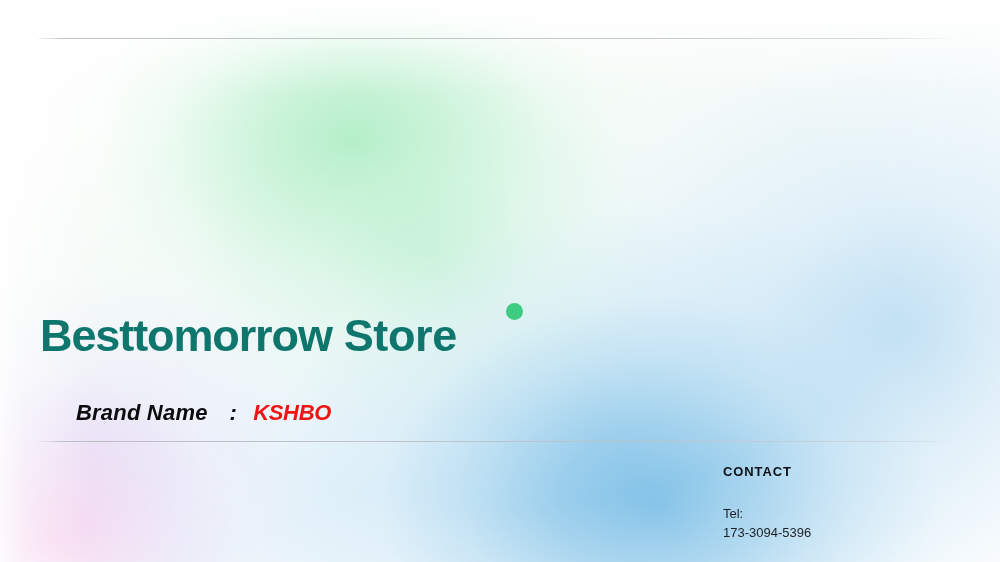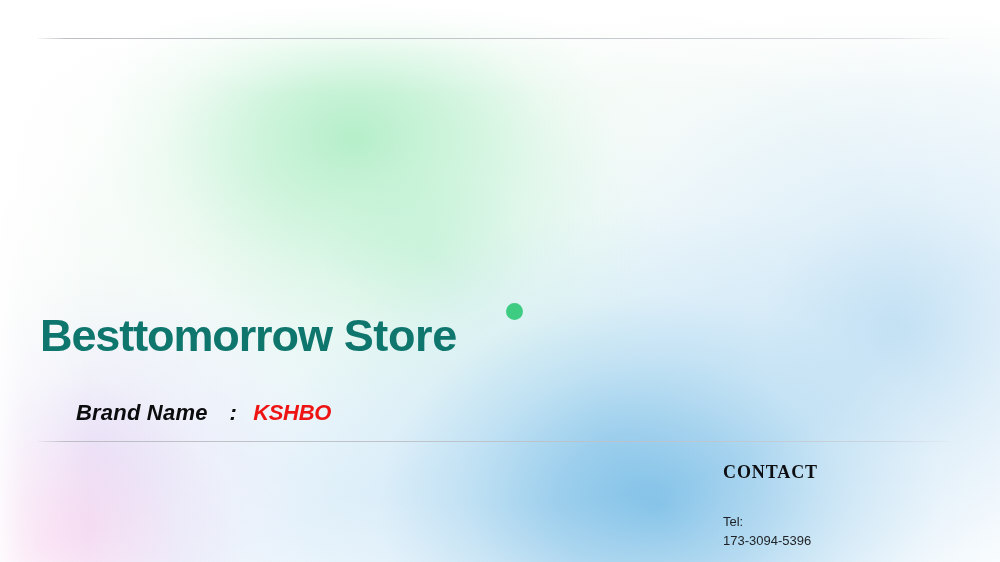--- a/index.html
+++ b/index.html
@@ -202,30 +202,29 @@
   }
 
   .contact {
     position: absolute;
     left: 723px;
     top: 464px;
     width: 230px;
     color: #17191c;
   }
   .contact-heading {
-    font-size: 18px;
+    font-size: 13px;
     font-weight: 700;
     letter-spacing: 0.9px;
     line-height: 16px;
     color: #0d0f12;
-    font-family: Liberation Serif, serif;
   }
   .contact-cols {
     display: flex;
-    margin-top: 33px;
+    margin-top: 25px;
   }
   .contact-col {
     font-size: 13px;
     line-height: 18.5px;
     color: #1d2024;
     white-space: nowrap;
   }
   .contact-col-tel      { width: 113px; }
   .contact-col-whatsapp { width: 117px; }
   .contact-col .c-label { display: block; }

